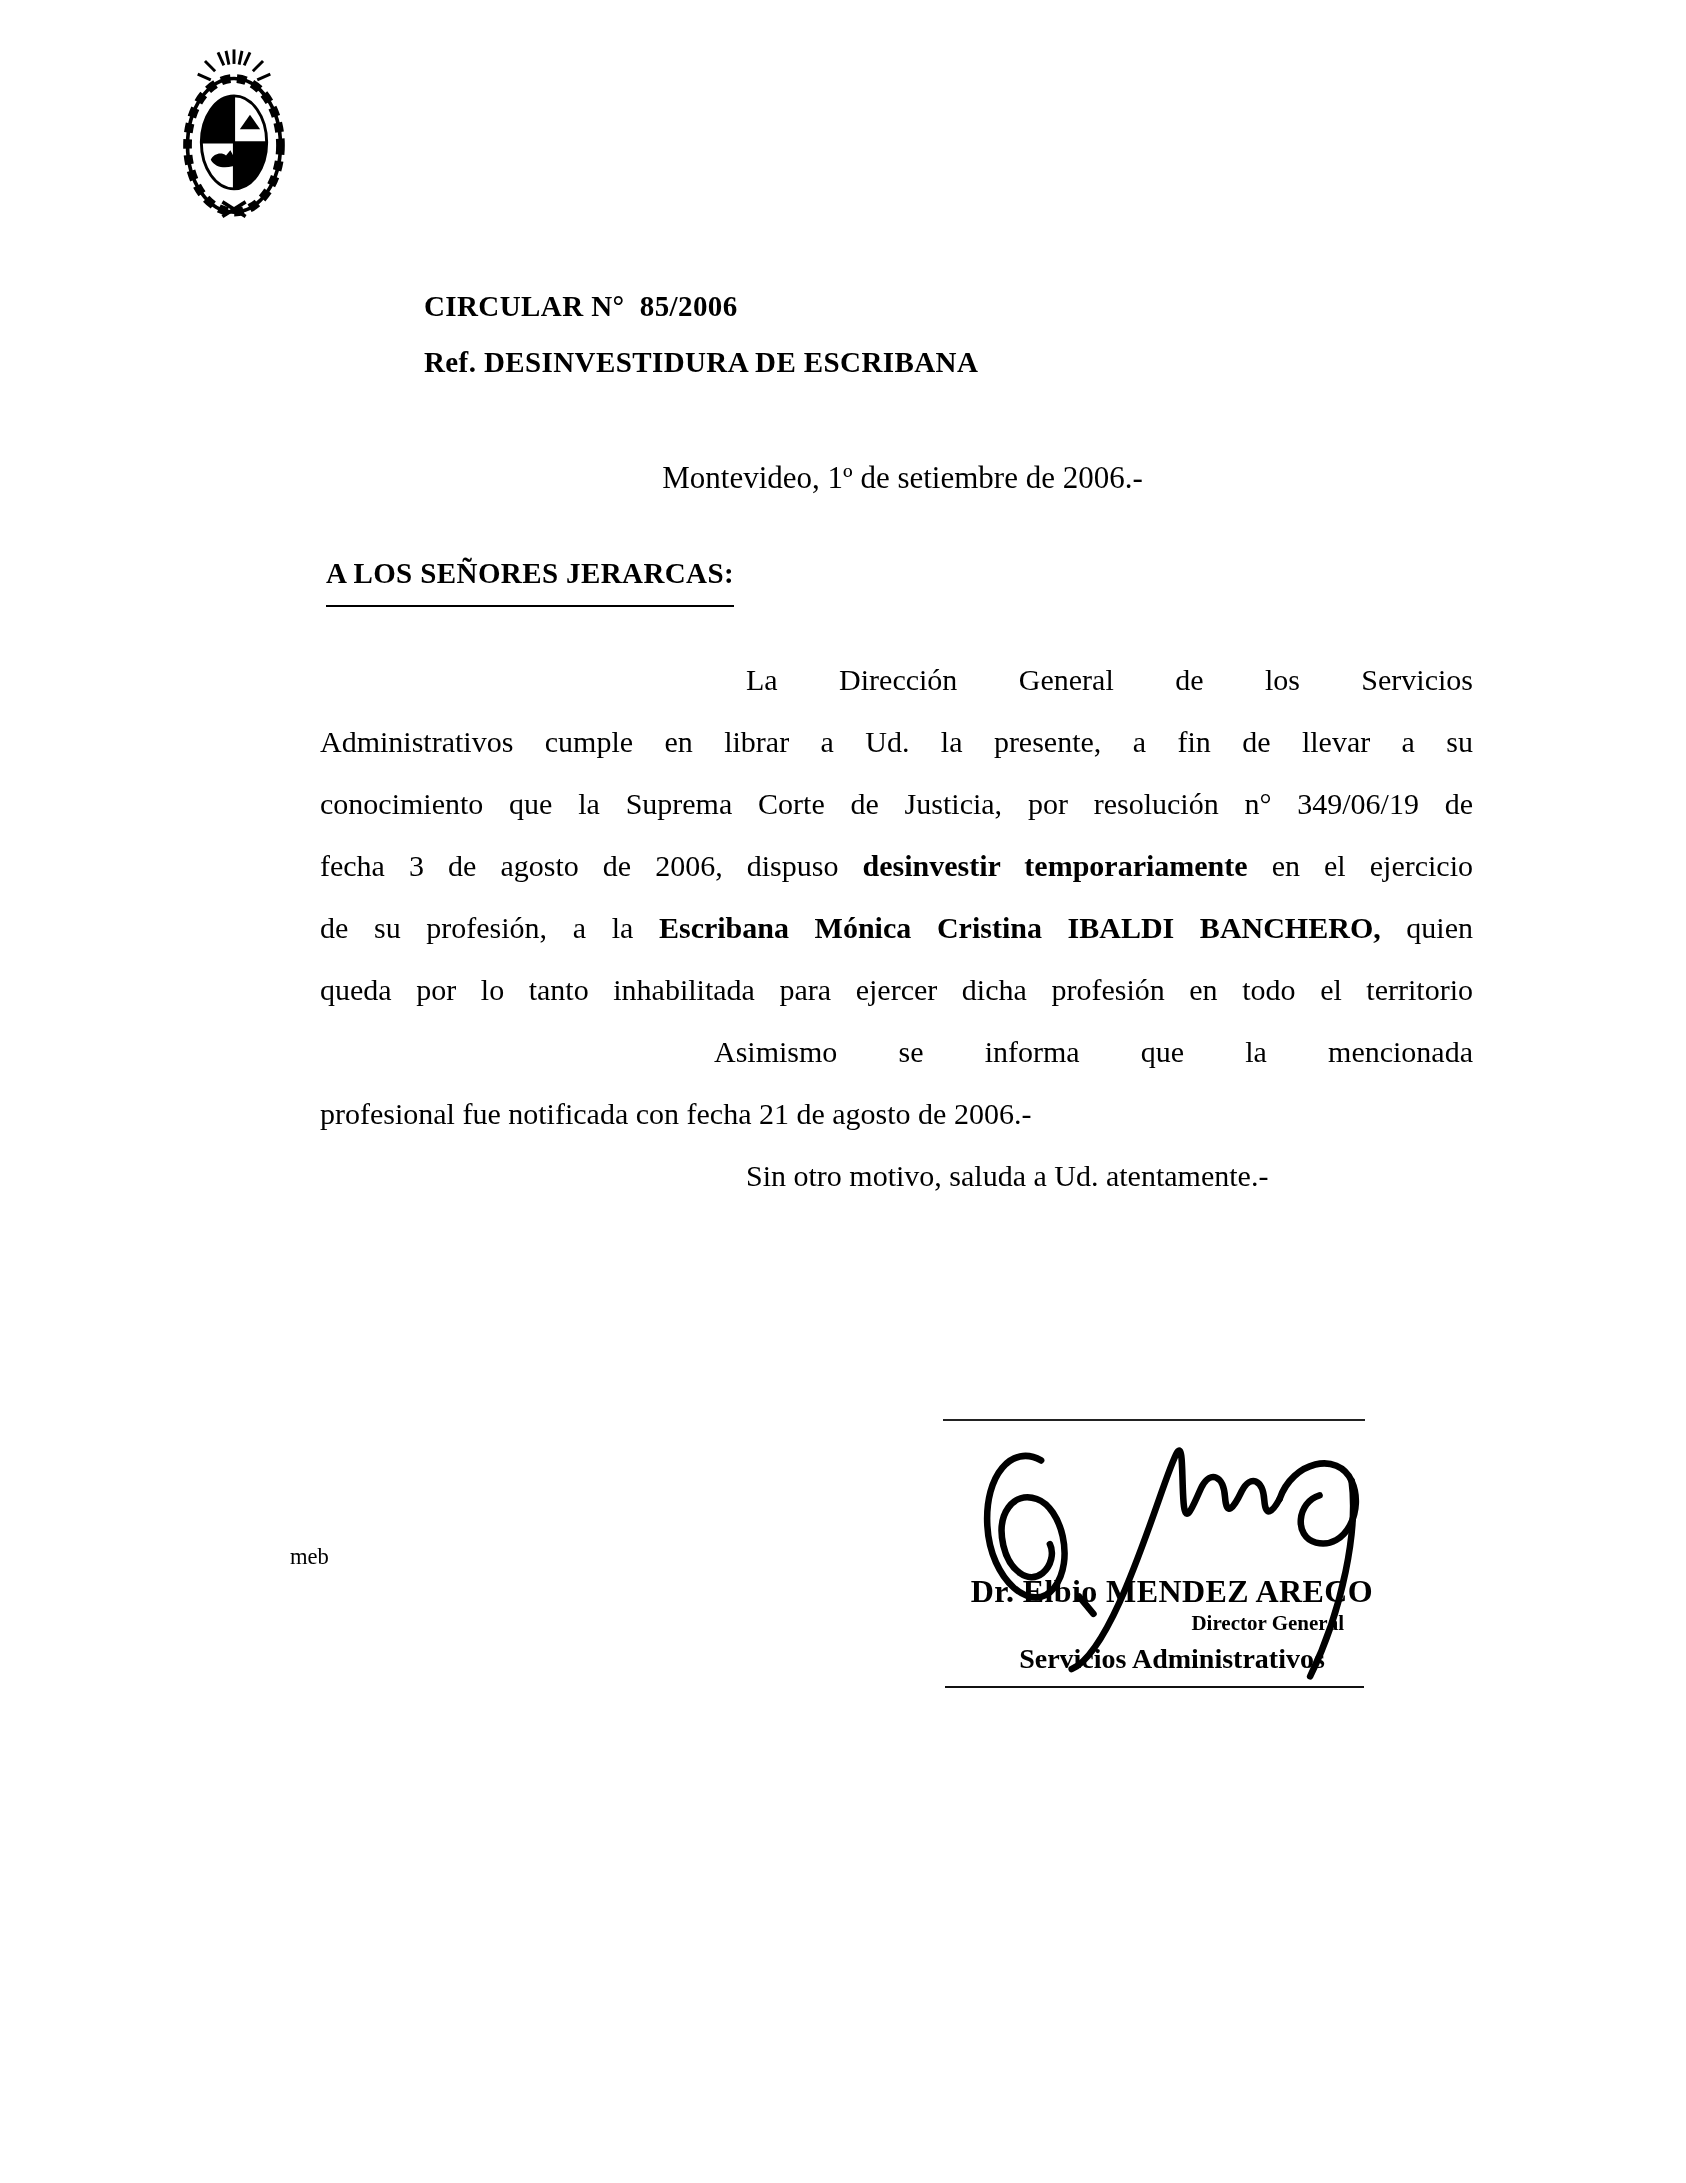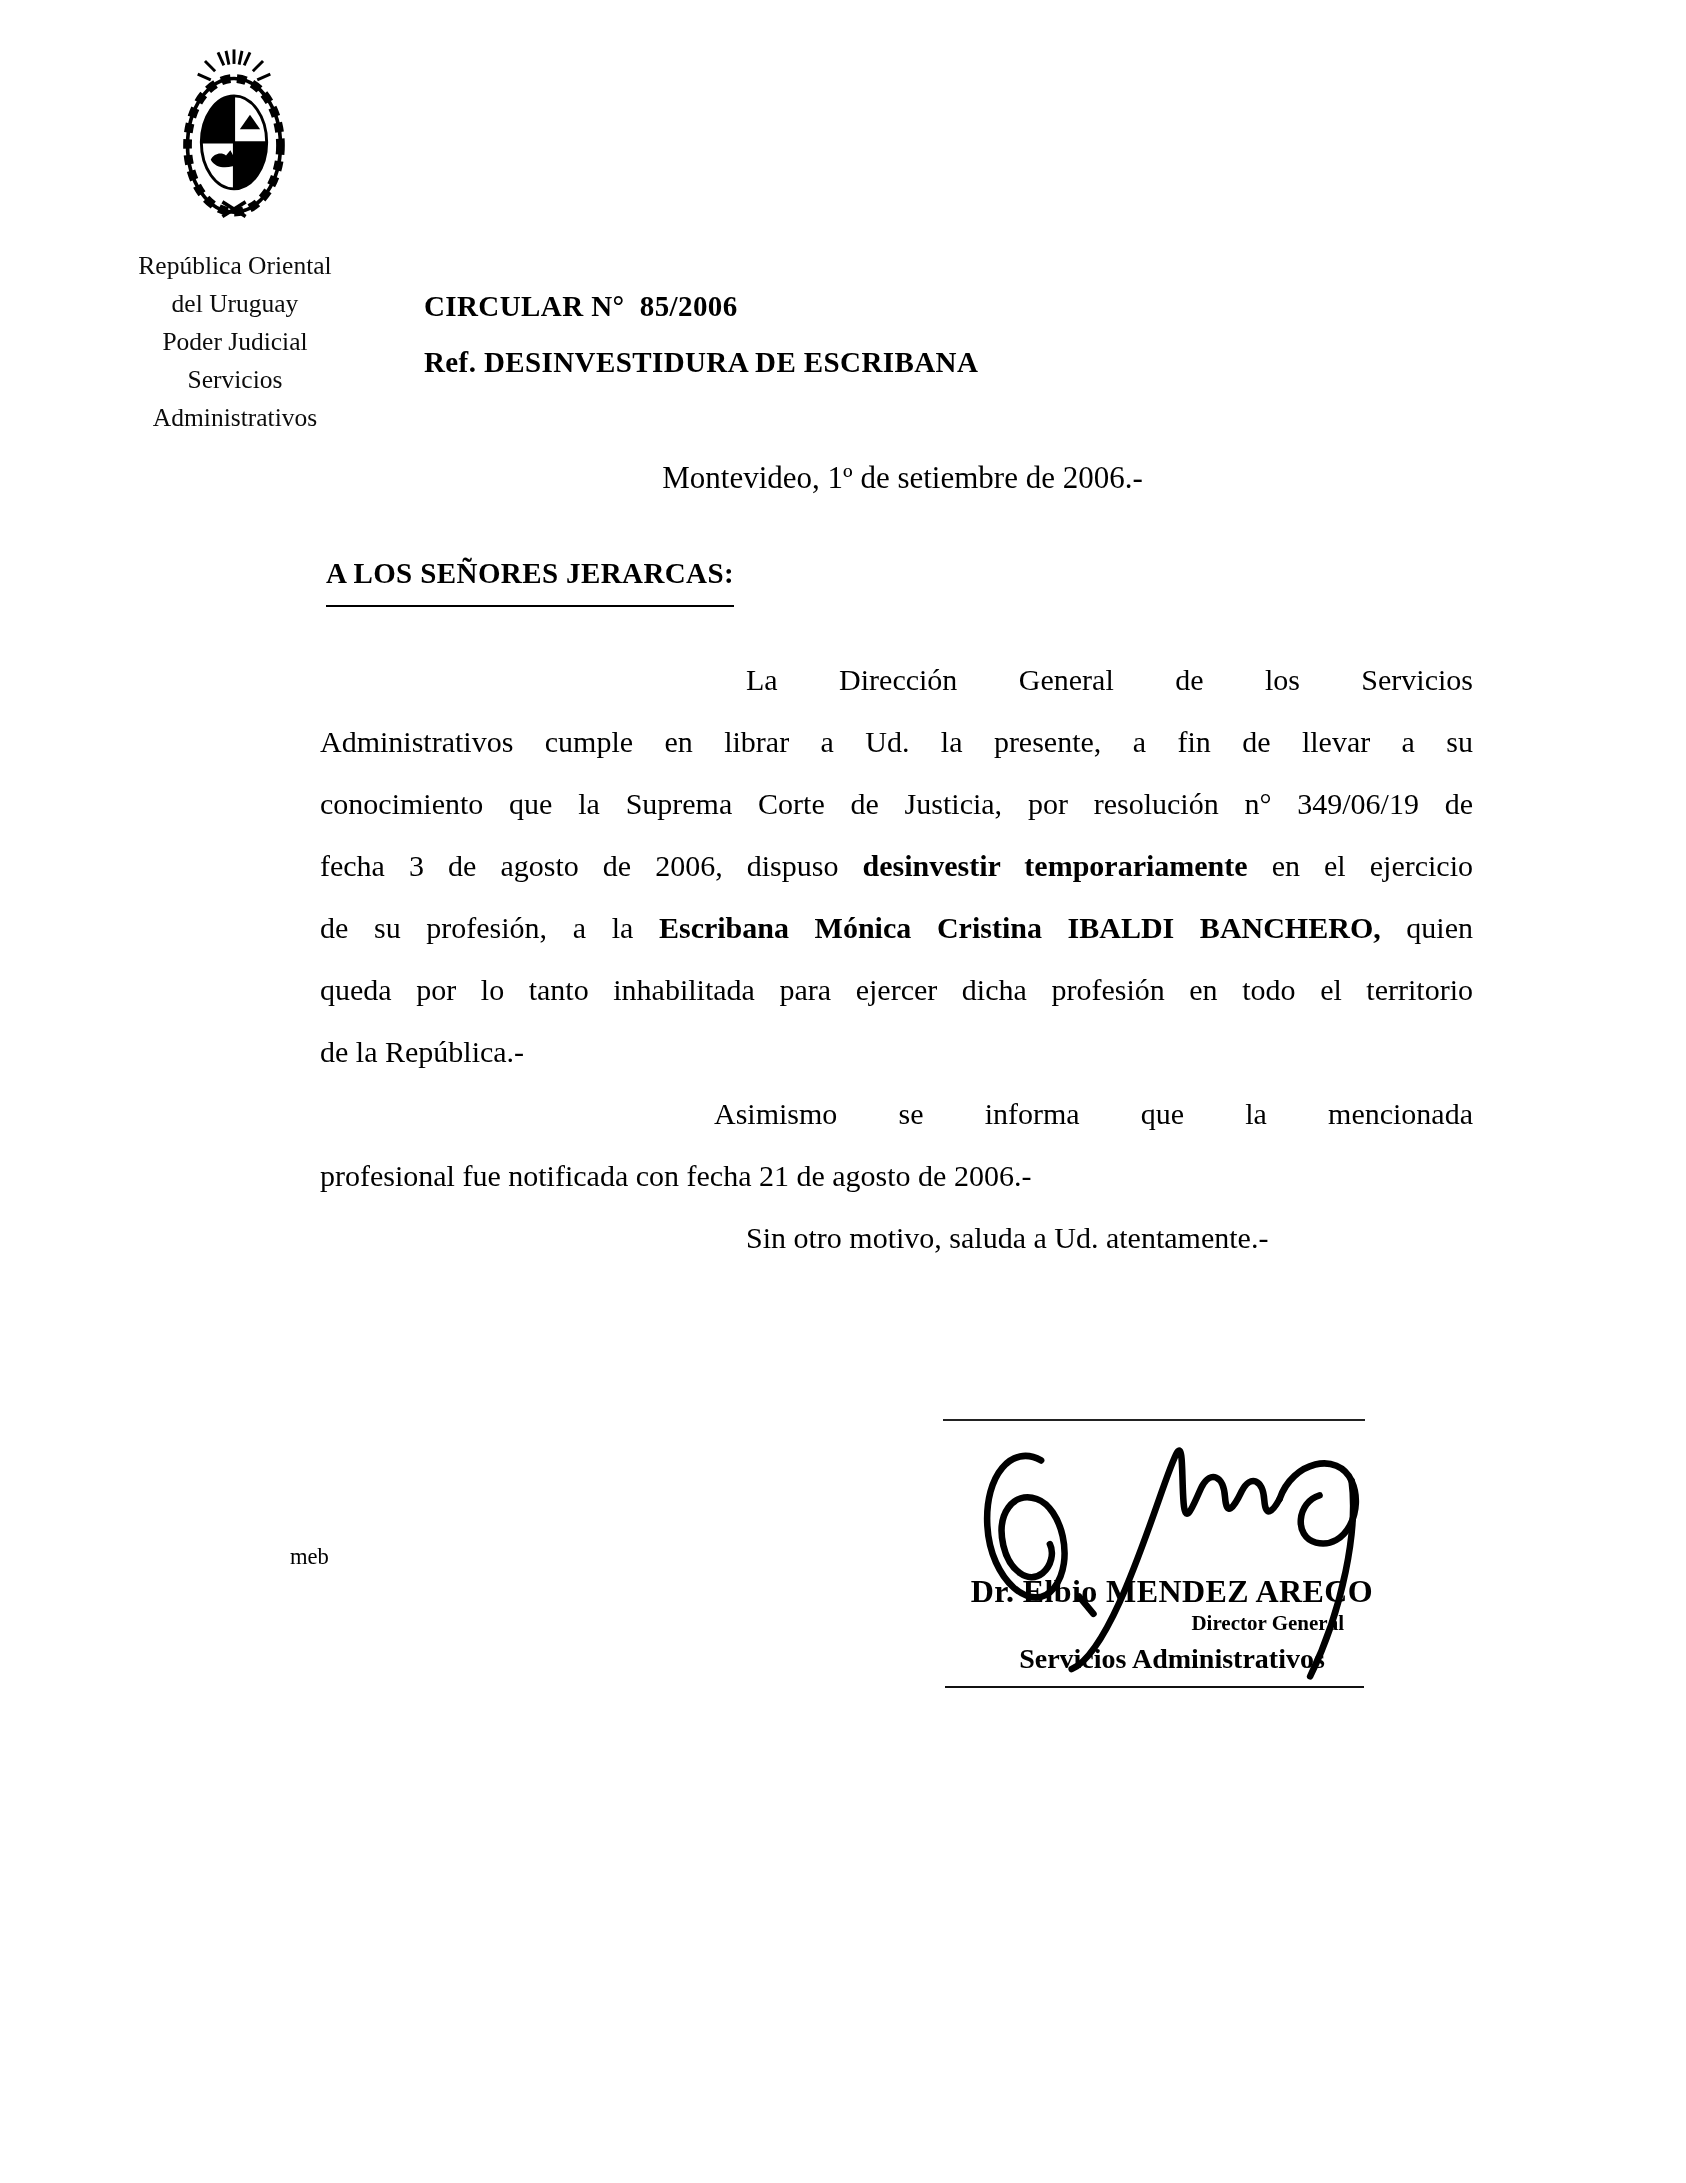--- a/index.html
+++ b/index.html
@@ -98,43 +98,35 @@
     <path d="M84,70 A45,64 0 0 0 39,134 L84,134 Z" fill="#000"></path>
     <path d="M84,198 A45,64 0 0 0 129,134 L84,134 Z" fill="#000"></path>
 
     <path d="M92,116 L106,96 L120,116 Z" fill="#000"></path>
 
     <path d="M52,158 c4,-9 15,-11 21,-6 l6,-7 5,9 c7,2 7,11 -2,13 c-11,3 -24,2 -30,-9 z" fill="#000"></path>
     <line x1="84" y1="70" x2="84" y2="198" stroke="#000" stroke-width="3"></line>
     <line x1="39" y1="134" x2="129" y2="134" stroke="#000" stroke-width="3"></line>
   </svg>
 
-  <div class="org">
-    <div>República Oriental</div>
-    <div>del Uruguay</div>
-    <div>Poder Judicial</div>
-    <div>Servicios</div>
-    <div>Administrativos</div>
-  </div>
 
   <div class="circ">CIRCULAR N°  85/2006</div>
   <div class="refline">Ref. DESINVESTIDURA DE ESCRIBANA</div>
 
   <div class="dateline">Montevideo, 1º de setiembre de 2006.-</div>
 
   <div class="salutation"><span>A LOS SEÑORES JERARCAS:</span></div>
 
   <div class="body">
     <div class="line j ind1"><span>La Dirección General de los Servicios</span><b></b><span></span></div>
     <div class="line j"><span>Administrativos cumple en librar a Ud. la presente, a fin de llevar a su</span><b></b><span></span></div>
     <div class="line j"><span>conocimiento que la Suprema Corte de Justicia, por resolución n° 349/06/19 de</span><b></b><span></span></div>
     <div class="line j"><span>fecha 3 de agosto de 2006, dispuso </span><b>desinvestir temporariamente</b><span> en el ejercicio</span></div>
     <div class="line j"><span>de su profesión, a la </span><b>Escribana Mónica Cristina IBALDI BANCHERO,</b><span> quien</span></div>
     <div class="line j"><span>queda por lo tanto inhabilitada para ejercer dicha profesión en todo el territorio</span><b></b><span></span></div>
-    <div class="line"><span>de la República.-</span></div>
     <div class="line j ind2"><span>Asimismo se informa que la mencionada</span></div>
     <div class="line"><span>profesional fue notificada con fecha 21 de agosto de 2006.-</span></div>
     <div class="line ind1"><span>Sin otro motivo, saluda a Ud. atentamente.-</span></div>
   </div>
 
   <div class="initials">meb</div>
 
   <div class="sig-rule-top"></div>
 
   <svg class="sig-img" viewBox="0 0 560 348" aria-hidden="true">

